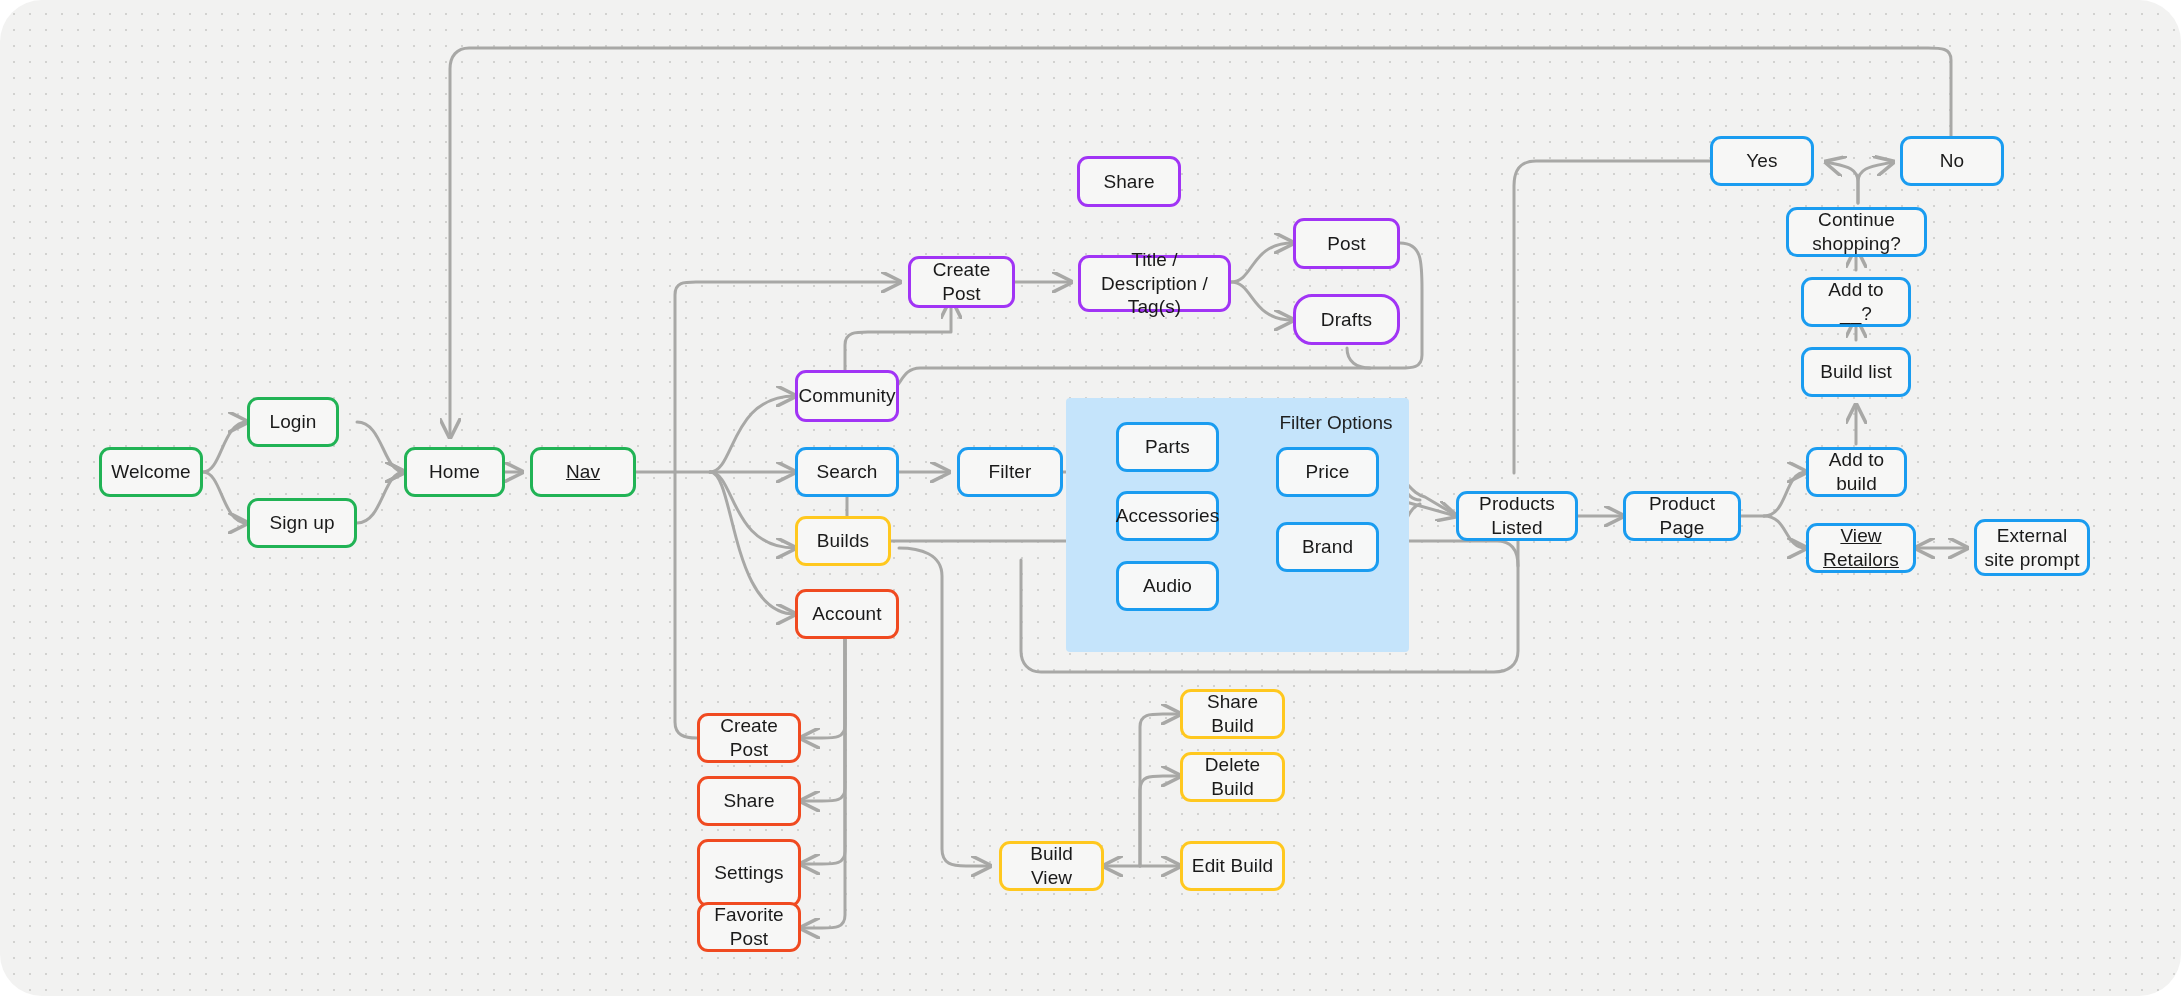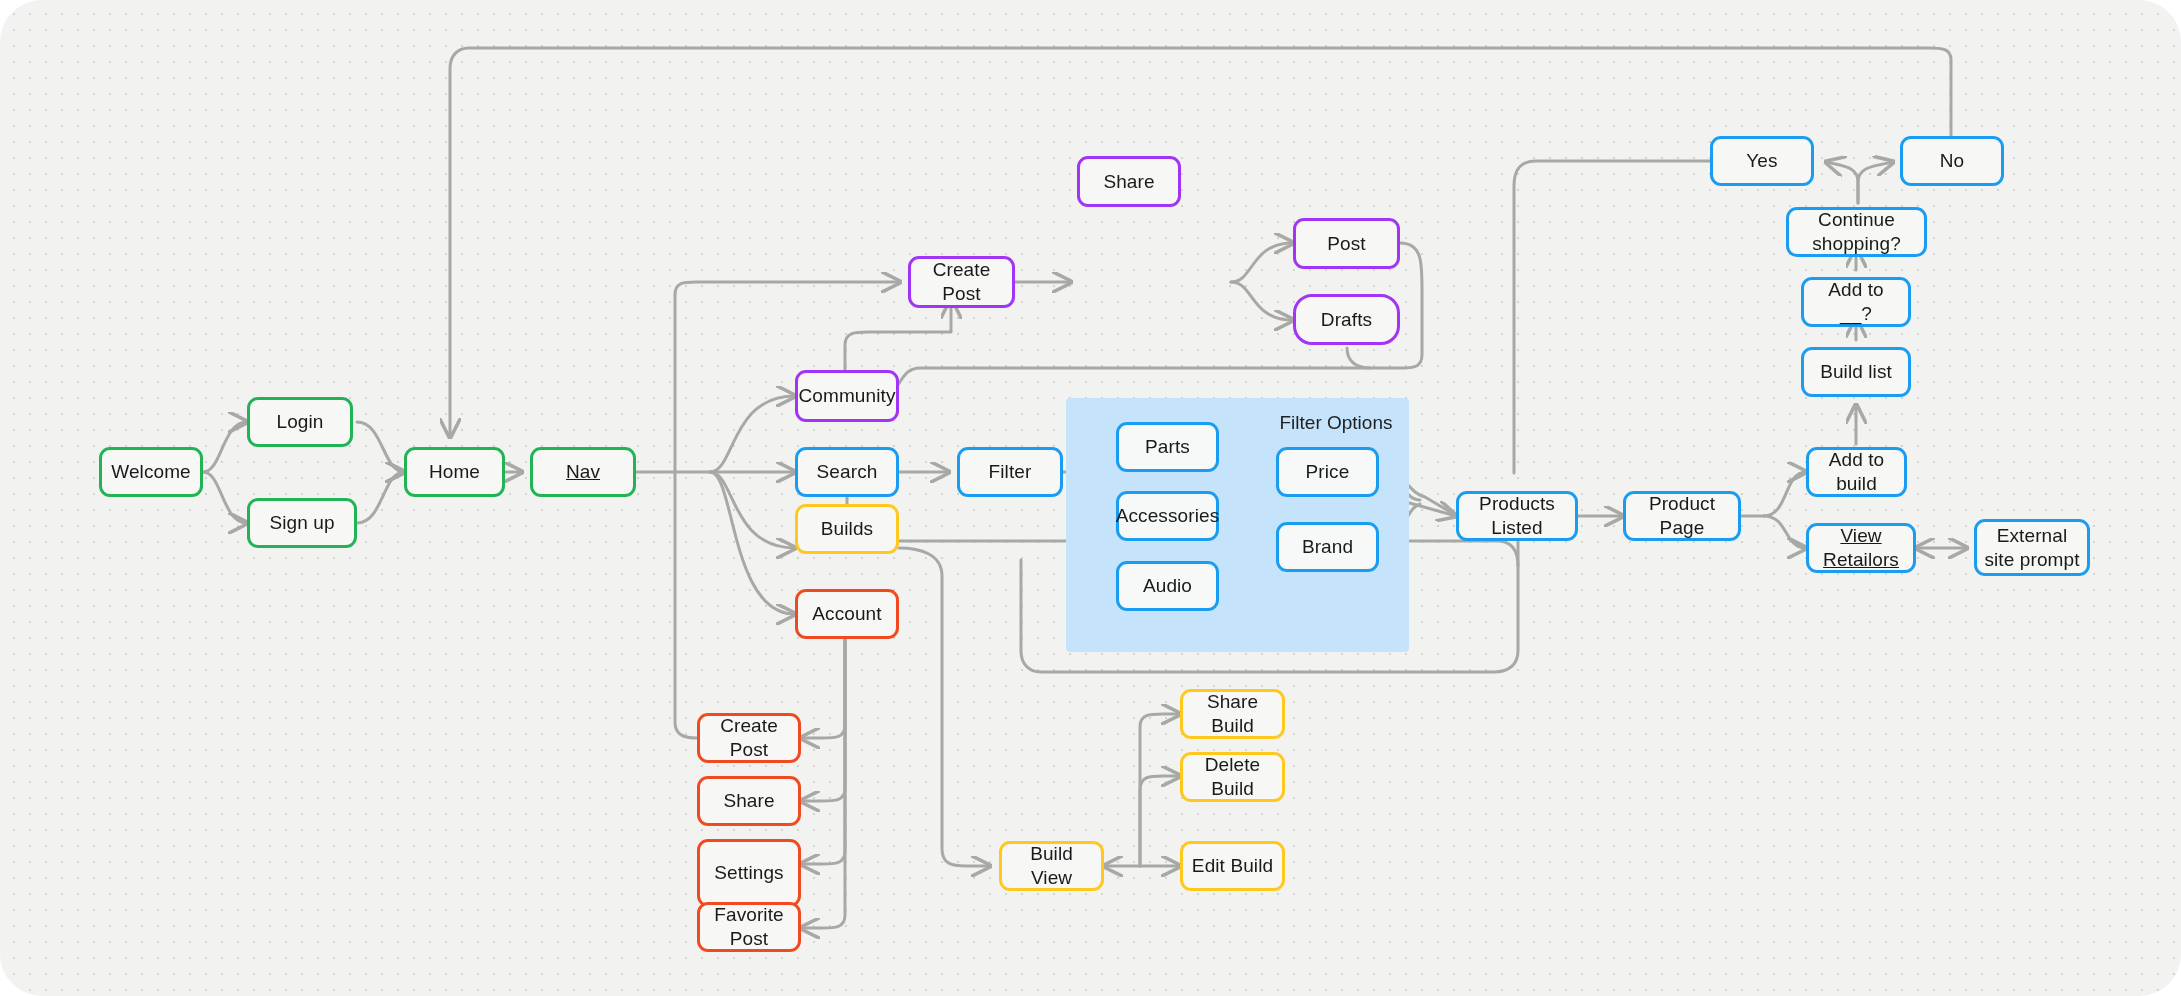--- a/index.html
+++ b/index.html
@@ -168,21 +168,21 @@
     </g>
   </svg>
 
   <div class="group-box" style="left:1066px; top:398px; width:343px; height:254px;"></div>
   <div class="group-label" style="left:1246px; top:412px; width:180px;">Filter Options</div>
 
   <div class="node n-green" style="left:99px; top:447px; width:104px; height:50px;">
     <span>Welcome</span>
   </div>
 
-  <div class="node n-green" style="left:247px; top:397px; width:106px; height:50px;">
+  <div class="node n-green" style="left:247px; top:397px; width:92px; height:50px;">
     <span>Login</span>
   </div>
 
   <div class="node n-green" style="left:247px; top:498px; width:110px; height:50px;">
     <span>Sign up</span>
   </div>
 
   <div class="node n-green" style="left:404px; top:447px; width:101px; height:50px;">
     <span>Home</span>
   </div>
@@ -192,20 +192,23 @@
   </div>
 
   <div class="node n-purple" style="left:795px; top:370px; width:104px; height:52px;">
     <span>Community</span>
   </div>
 
   <div class="node n-purple" style="left:908px; top:256px; width:107px; height:52px;">
     <span>Create Post</span>
   </div>
 
+  <div class="node n-purple" style="left:1078px; top:255px; width:153px; height:57px;">
+    <span>Title / Description / Tag(s)</span>
+  </div>
 
   <div class="node n-purple" style="left:1293px; top:218px; width:107px; height:51px;">
     <span>Post</span>
   </div>
 
   <div class="node n-purple" style="left:1293px; top:294px; width:107px; height:51px;border-radius:19px;">
     <span>Drafts</span>
   </div>
 
   <div class="node n-purple" style="left:1077px; top:156px; width:104px; height:51px;">
@@ -273,21 +276,21 @@
   </div>
 
   <div class="node n-blue" style="left:1710px; top:136px; width:104px; height:50px;">
     <span>Yes</span>
   </div>
 
   <div class="node n-blue" style="left:1900px; top:136px; width:104px; height:50px;">
     <span>No</span>
   </div>
 
-  <div class="node n-yellow" style="left:795px; top:504px; width:104px; height:50px;">
+  <div class="node n-yellow" style="left:795px; top:516px; width:96px; height:50px;">
     <span>Builds</span>
   </div>
 
   <div class="node n-yellow" style="left:999px; top:841px; width:105px; height:50px;">
     <span>Build View</span>
   </div>
 
   <div class="node n-yellow" style="left:1180px; top:689px; width:105px; height:50px;">
     <span>Share Build</span>
   </div>

